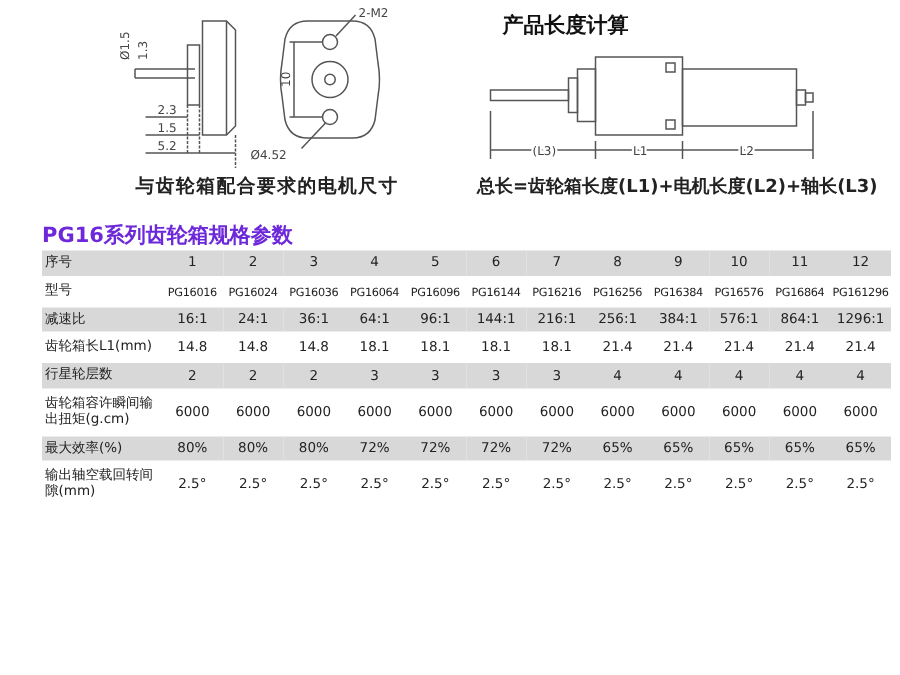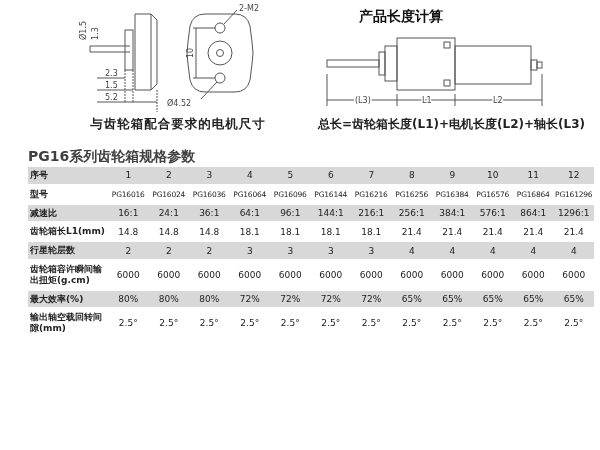--- a/index.html
+++ b/index.html
@@ -18,26 +18,26 @@
     font-family:"DejaVu Sans","Liberation Sans",sans-serif;
   }
   .dim-label-onLine{paint-order:stroke;stroke:#fff;stroke-width:3px;fill:#444;}
   .caption{
     font-size:12.5px;font-weight:bold;color:#222;letter-spacing:1px;
   }
   .caption-right{
     font-size:12px;font-weight:bold;color:#222;letter-spacing:0;
   }
   .drawing-title{font-size:14px;font-weight:bold;color:#111;}
-  .table-title{font-size:14px;font-weight:bold;color:#404040;}
+  .table-title{font-size:14px;font-weight:bold;color:#6d28d9;}
   table{
     border-collapse:collapse;table-layout:fixed;width:566px;
   }
   th{
-    width:76px;font-weight:bold;text-align:left;
+    width:76px;font-weight:normal;text-align:left;
     font-size:9px;line-height:1.2;padding:3px 2px;color:#222;
   }
   td{
     font-size:9px;text-align:center;padding:3px 0;color:#222;
   }
   tr{border-bottom:2px solid #fff;}
   tr:nth-child(odd){background:#d8d8d8;}
   tr.model-row td{font-size:7.5px;letter-spacing:-0.2px;}
 </style>
 </head>
@@ -81,21 +81,21 @@
     <line x1="160" y1="76" x2="138" y2="76"></line>
     <line x1="141" y1="26" x2="141" y2="76"></line>
     <text x="138" y="56" transform="rotate(-90 138 56)">10</text>
 
     <line x1="146" y1="97" x2="162" y2="80"></line>
     <text x="112" y="104">Ø4.52</text>
   </svg>
 </div>
 <div class="abs caption" style="left:48px;top:116px;width:260px;text-align:center;">与齿轮箱配合要求的电机尺寸</div>
 
-<div class="abs drawing-title" style="left:335px;top:8px;margin-left:24px;">产品长度计算</div>
+<div class="abs drawing-title" style="left:335px;top:8px;">产品长度计算</div>
 
 <div class="abs" style="left:325px;top:24px;width:255px;height:88px;">
   <svg width="255" height="88" viewBox="0 0 255 88">
 
     <rect x="2" y="36" width="52" height="7"></rect>
 
     <rect x="54" y="28" width="6" height="23"></rect>
     <rect x="60" y="22" width="12" height="35"></rect>
 
     <rect x="72" y="14" width="58" height="52"></rect>

